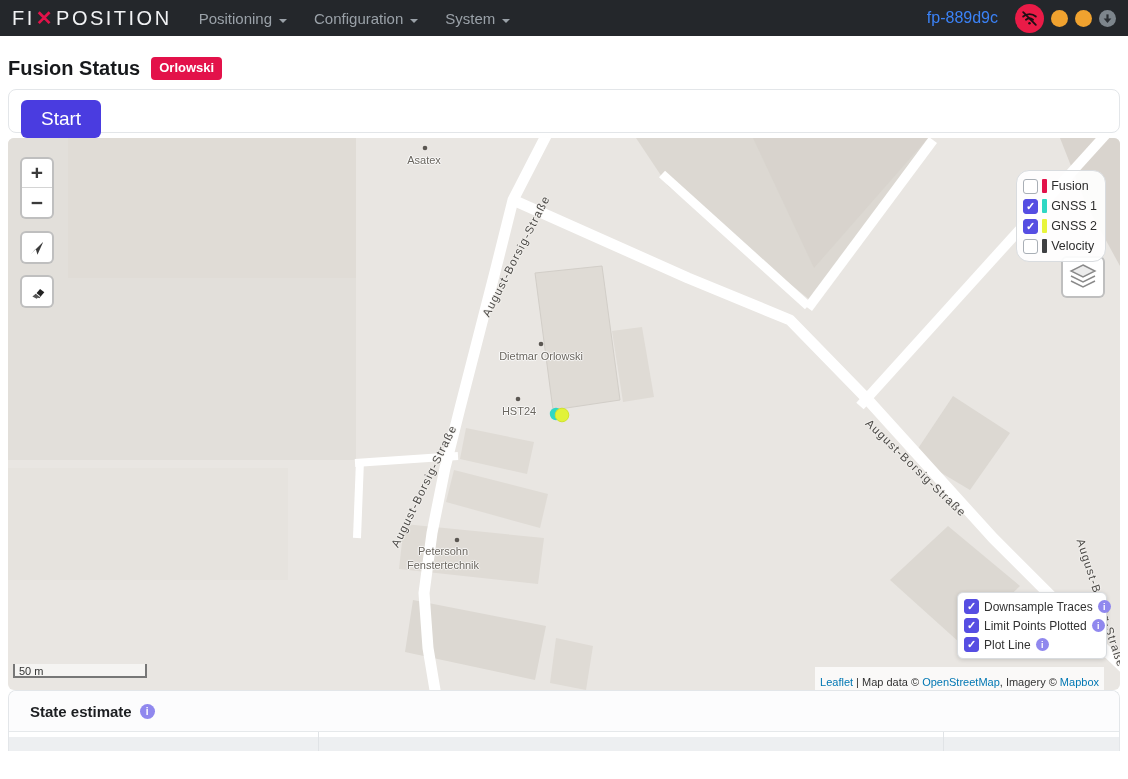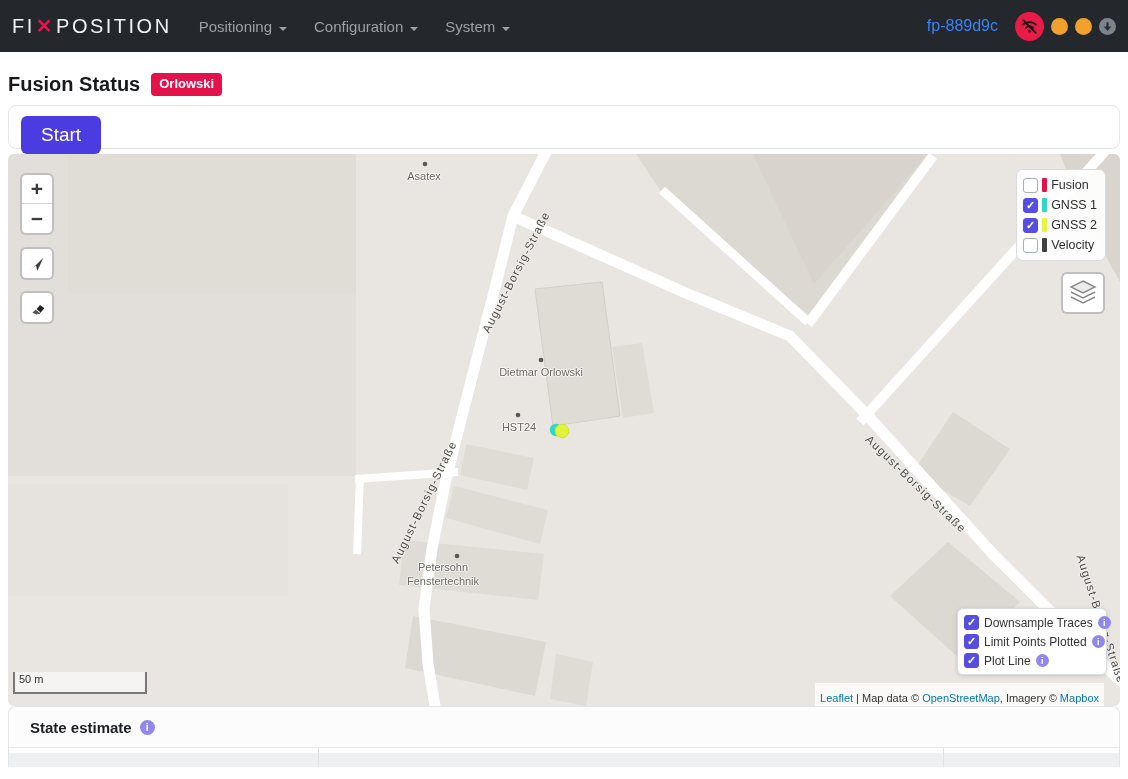--- a/index.html
+++ b/index.html
@@ -13,21 +13,21 @@
     --bld:#dfdbd5;
     --bld-dark:#dcd8d2;
   }
   *{box-sizing:border-box;}
   html,body{margin:0;padding:0;}
   body{
     width:1128px;height:779px;overflow:hidden;background:#fff;
     font-family:"Liberation Sans", sans-serif;color:#212529;
   }
   
-  .navbar{height:52px;background:var(--nav-bg);display:flex;align-items:center;padding:0 12px;}
+  .navbar{height:36px;background:var(--nav-bg);display:flex;align-items:center;padding:0 12px;}
   .nav-left{display:flex;align-items:center;gap:27px;}
   .logo{display:flex;align-items:baseline;font-size:20px;letter-spacing:2.5px;color:#f1f2f4;font-weight:400;}
   .logo .x{color:var(--red);font-weight:700;margin:0 1px;}
   .nav-item{display:flex;align-items:flex-end;gap:7px;color:var(--nav-fg);font-size:15px;cursor:pointer;}
   .caret{width:0;height:0;border:4px solid transparent;border-top-color:var(--nav-fg);margin-top:4px;}
   .nav-right{margin-left:auto;display:flex;align-items:center;gap:7px;}
   .device-id{color:#3b82f6;font-size:16px;margin-right:10px;}
   .st-circle{border-radius:50%;display:flex;align-items:center;justify-content:center;}
   .st-red{width:29px;height:29px;background:#ea1b47;}
   .st-orange{width:17px;height:17px;background:#f0a22f;}
@@ -52,37 +52,37 @@
   
   .lf-box{position:absolute;background:#fff;border:2px solid rgba(0,0,0,.25);border-radius:6px;z-index:5;}
   .zoom-ctl{left:12px;top:19px;width:34px;}
   .zoom-btn{width:30px;height:29px;display:flex;align-items:center;justify-content:center;
     font-size:21px;font-weight:700;color:#3b3b3b;cursor:pointer;}
   .zoom-btn:first-child{border-bottom:1px solid #d4d4d4;}
   .sq-btn{width:34px;height:33px;display:flex;align-items:center;justify-content:center;cursor:pointer;}
   .locate-ctl{left:12px;top:93px;}
   .erase-ctl{left:12px;top:137px;}
   .layers-ctl{left:1053px;top:118px;width:44px;height:42px;display:flex;align-items:center;justify-content:center;cursor:pointer;}
-  .legend{position:absolute;right:14px;top:15px;background:rgba(255,255,255,.92);border:1px solid #d9dcdf;
-    border-radius:7px;padding:5px 8px 5px 6px;z-index:6;}
+  .legend{position:absolute;right:14px;top:32px;background:rgba(255,255,255,.92);border:1px solid #d9dcdf;
+    border-radius:13px;padding:5px 8px 5px 6px;z-index:6;}
   .legend-row{display:flex;align-items:center;gap:4px;height:20px;cursor:pointer;}
   .legend-label{font-size:12.5px;color:#2d2d2d;}
   .swatch{width:5px;height:14px;border-radius:1px;}
   .cb{width:15px;height:15px;border-radius:3px;border:1px solid #a9afb6;background:#fff;
     display:inline-flex;align-items:center;justify-content:center;flex:0 0 auto;}
   .cb .tick{display:none;color:#fff;font-size:11px;font-weight:700;line-height:1;}
   .cb.checked{background:var(--cb);border-color:var(--cb);}
   .cb.checked .tick{display:block;}
   .opts{position:absolute;left:949px;top:454px;width:150px;background:#fff;border:1px solid #d9dcdf;
     border-radius:6px;padding:4px 6px;z-index:7;box-shadow:0 1px 4px rgba(0,0,0,.15);}
   .opt-row{display:flex;align-items:center;gap:5px;height:19px;cursor:pointer;}
   .opt-label{font-size:12px;color:#333;white-space:nowrap;}
   .info-icon{width:13px;height:13px;border-radius:50%;background:var(--info);color:#fff;font-size:9px;
     font-weight:700;display:inline-flex;align-items:center;justify-content:center;flex:0 0 auto;}
-  .scale-ctl{position:absolute;left:5px;bottom:12px;width:134px;height:22px;background:rgba(255,255,255,.55);
+  .scale-ctl{position:absolute;left:5px;bottom:12px;width:134px;height:14px;background:rgba(255,255,255,.55);
     border:2px solid #777;border-top:none;font-size:11px;color:#333;padding:0 4px;line-height:15px;z-index:5;}
   .attribution{position:absolute;right:16px;bottom:0;background:rgba(255,255,255,.75);font-size:11px;color:#333;
     padding:9px 5px 2px;z-index:6;white-space:nowrap;}
   .attribution a{color:#0077b3;text-decoration:none;cursor:pointer;}
   
   .state-card{border-bottom:none;border-radius:8px 8px 0 0;overflow:hidden;}
   .state-head{display:flex;align-items:center;gap:8px;padding:12px 21px 11px;background:#fcfcfd;border-bottom:1px solid #e6e9eb;}
   .state-title{font-size:15px;font-weight:700;color:#1c1e21;}
   .strip{display:flex;height:19px;}
   .strip-cell{border-right:1px solid #e0e3e6;display:flex;flex-direction:column;}

